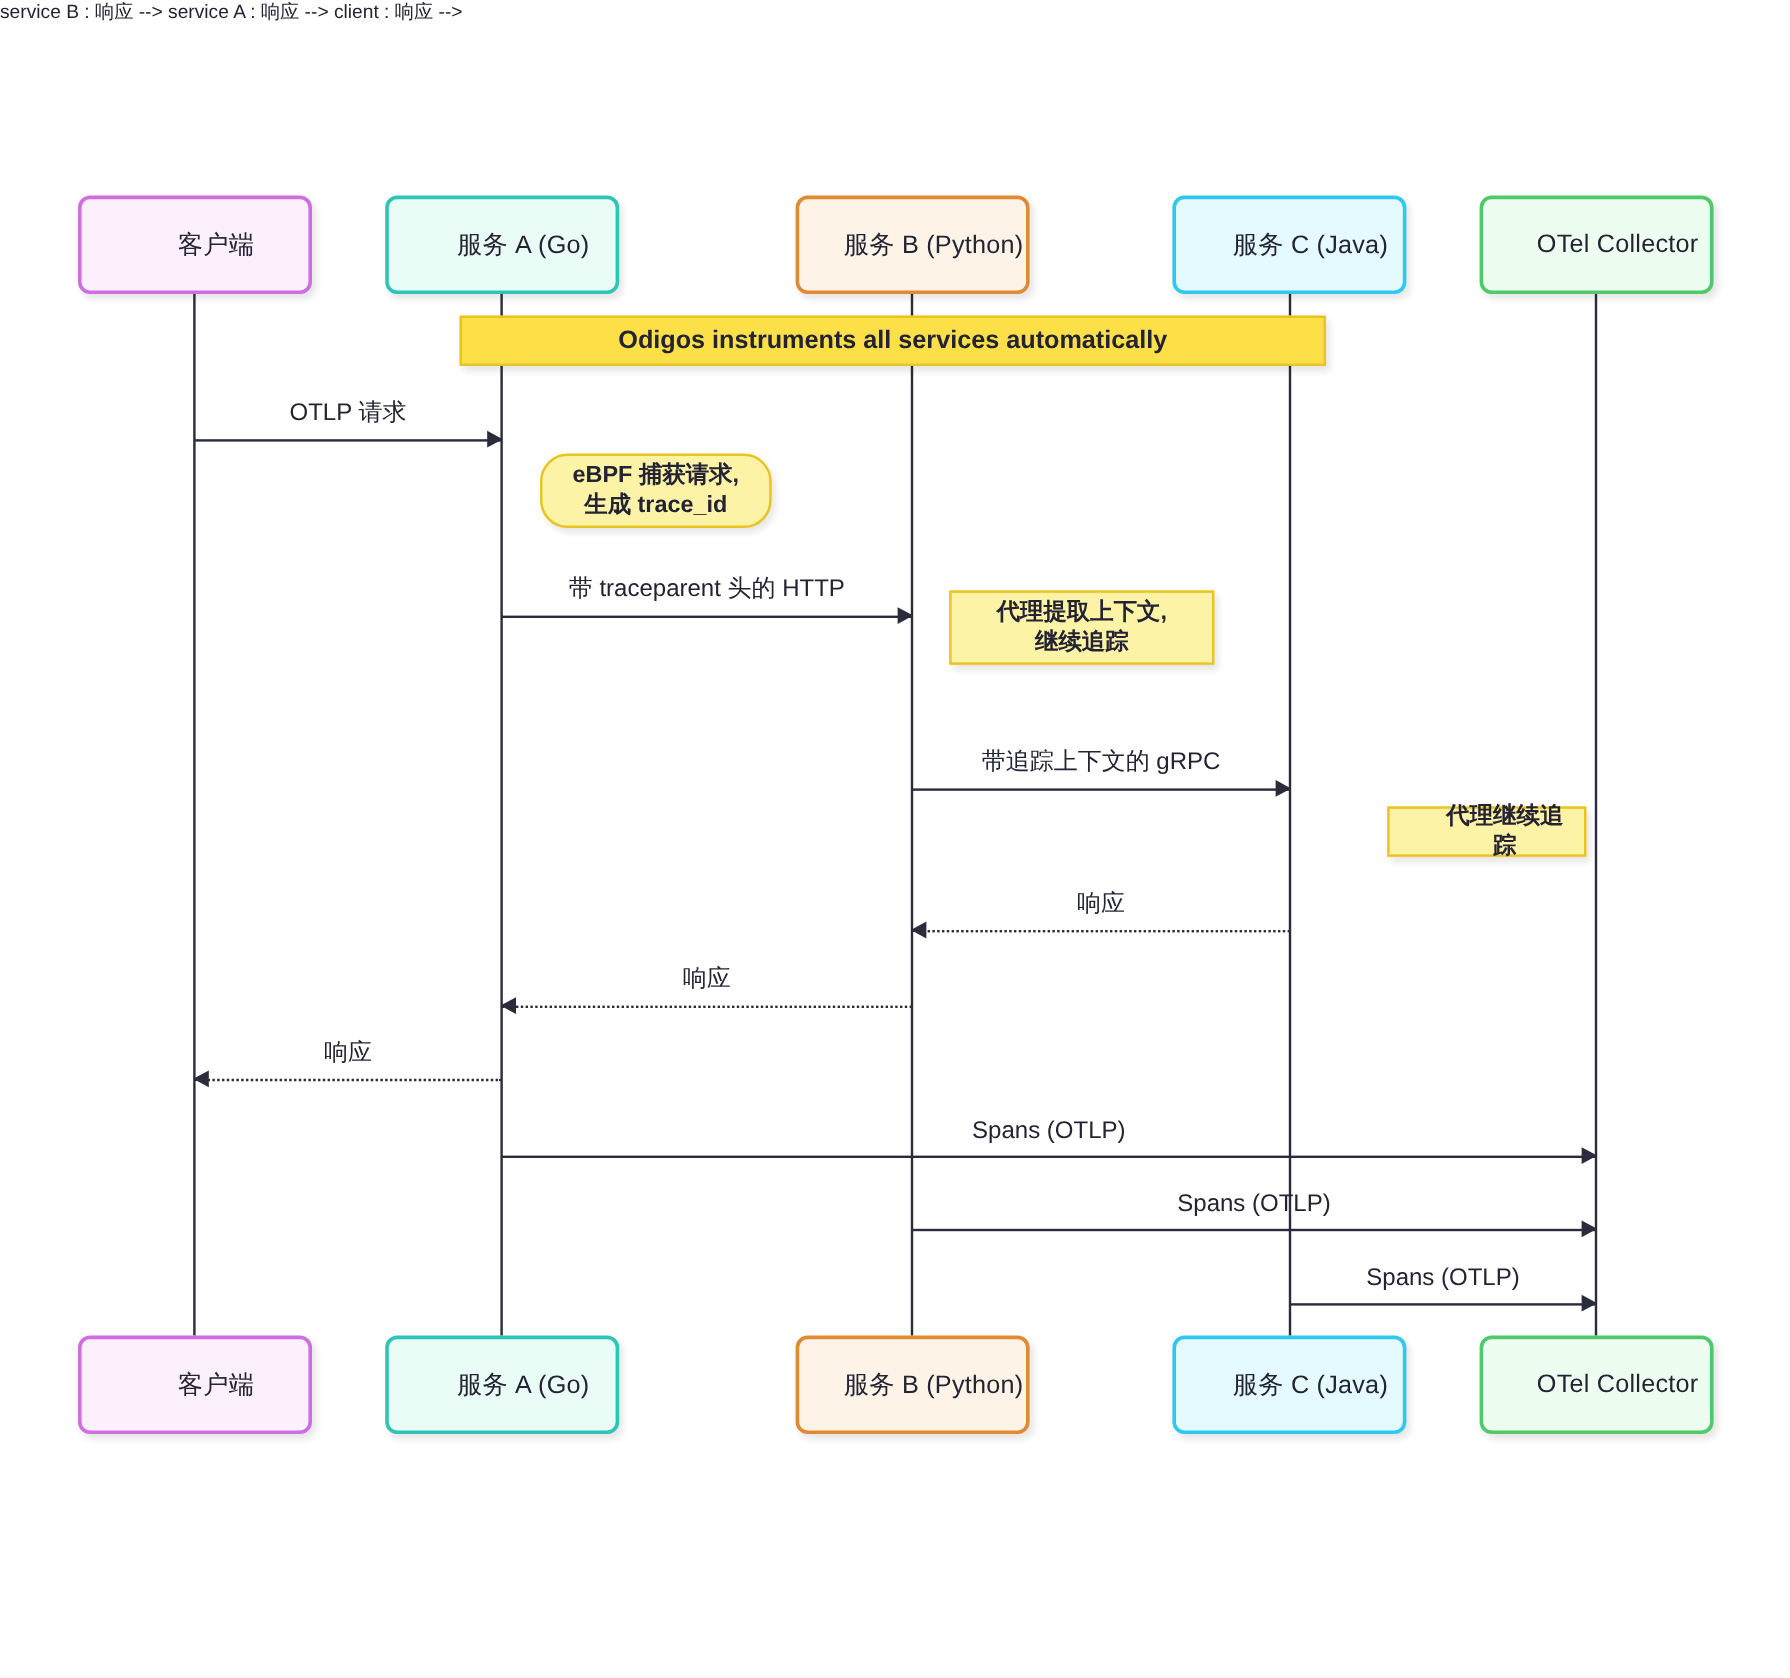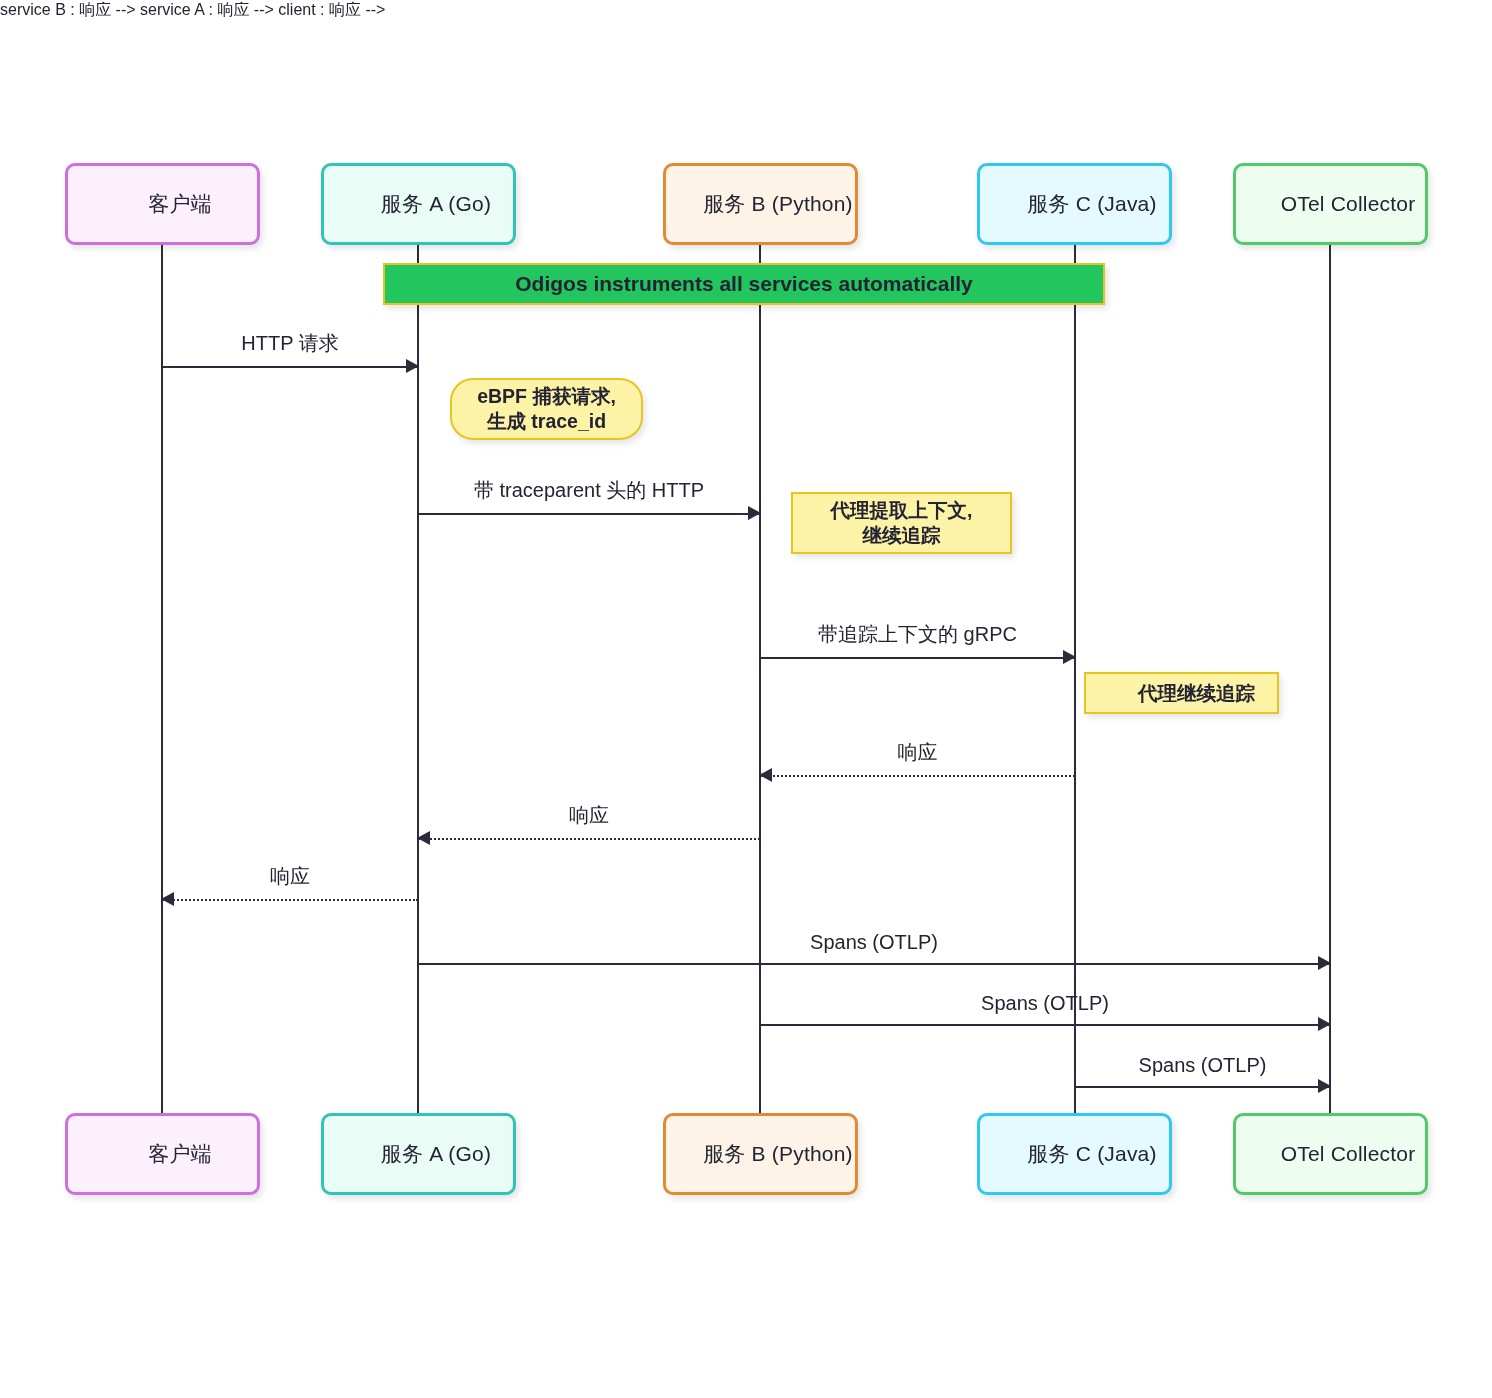--- a/index.html
+++ b/index.html
@@ -63,21 +63,21 @@
     font-weight: bold;
     font-size: 19.5px;
     line-height: 1.28;
     color: #232333;
     z-index: 6;
     box-shadow: 3px 4px 6px rgba(0,0,0,.10);
     padding: 2px 10px;
   }
   .note.banner {
     font-size: 21px;
-    background: #22c55e;
+    background: #fde047;
   }
 
   
   .msg {
     position: absolute;
     height: 0;
     z-index: 4;
   }
   .msg .line {
     position: absolute;
@@ -150,21 +150,21 @@
   <div class="note banner" style="left:383px; top:263px; width:722px; height:42px;">
     <span>Odigos instruments all services automatically</span>
   </div>
 
   
 
   
   <div class="msg to-right" style="left:162px; width:256px; top:366px;">
     <div class="line"></div>
     <div class="head"></div>
-    <div class="label">HTTP 请求</div>
+    <div class="label">OTLP 请求</div>
   </div>
 
   
   <div class="note" style="left:450px; top:378px; width:193px; height:62px;border-radius:23px;">
     <span id="note-ebpf-text">eBPF 捕获请求,<br>生成 trace_id</span>
   </div>
 
   
   <div class="msg to-right" style="left:418px; width:342px; top:513px;">
     <div class="line"></div>
@@ -178,21 +178,21 @@
   </div>
 
   
   <div class="msg to-right" style="left:760px; width:315px; top:657px;">
     <div class="line"></div>
     <div class="head"></div>
     <div class="label">带追踪上下文的 gRPC</div>
   </div>
 
   
-  <div class="note" style="left:1084px; top:672px; width:195px; height:42px;padding-left:40px;">
+  <div class="note" style="left:1156px; top:672px; width:166px; height:42px;padding-left:40px;">
     <span id="note-continue-text">代理继续追踪</span>
   </div>
 
    service B : 响应 --&gt;
   <div class="msg to-left dashed" style="left:760px; width:315px; top:775px;">
     <div class="line"></div>
     <div class="head"></div>
     <div class="label">响应</div>
   </div>
 

